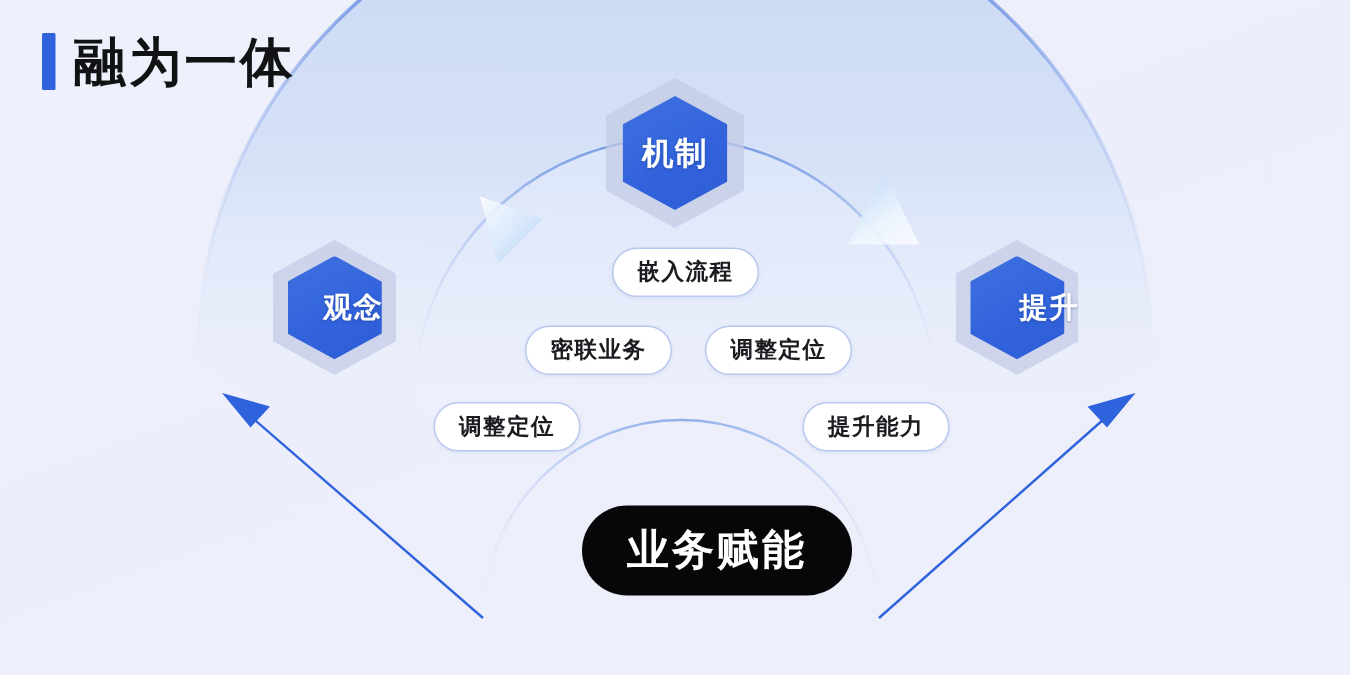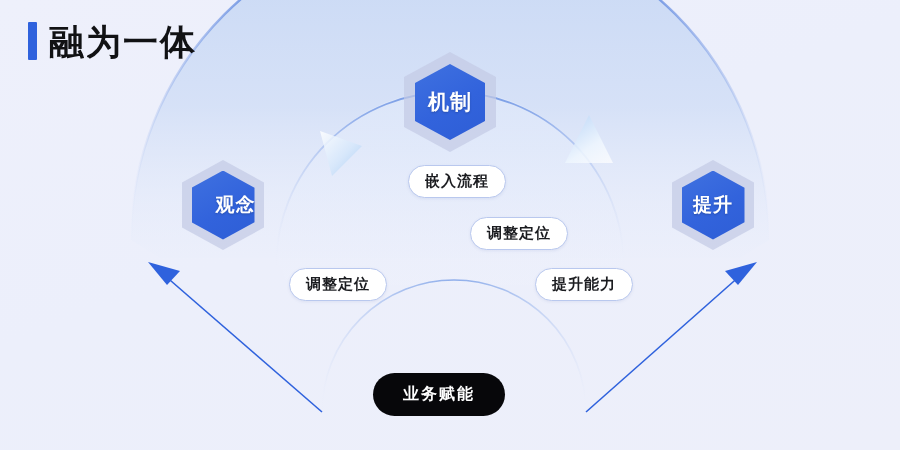--- a/index.html
+++ b/index.html
@@ -91,21 +91,21 @@
   .hex.big .hex-inner { width: 70px; height: 76px; left: 11px; top: 12px; }
   .hex.big .hex-label { font-size: 21px; }
 
   .hex.small { width: 82px; height: 90px; }
   .hex.small .hex-outer { width: 82px; height: 90px; }
   .hex.small .hex-inner { width: 63px; height: 69px; left: 9.5px; top: 10.5px; }
   .hex.small .hex-label { font-size: 19px; }
 
   #hex-mechanism { left: 404px; top: 52px; }
   #hex-concept   { left: 182px; top: 160px; padding-left: 25px; }
-  #hex-improve   { left: 672px; top: 160px; }
+  #hex-improve   { left: 637px; top: 160px; padding-left: 43px; }
 
   
   .pill {
     position: absolute;
     z-index: 32;
     background: #ffffff;
     border: 1.5px solid #b9c8ee;
     border-radius: 999px;
     color: #1b1c20;
     font-size: 15px;
@@ -117,31 +117,30 @@
   }
   #pill-embed    { left: 408px; top: 165px; }
   #pill-link     { left: 350px; top: 217px; }
   #pill-fuse     { left: 470px; top: 217px; }
   #pill-reposition { left: 289px; top: 268px; }
   #pill-capability { left: 535px; top: 268px; }
 
   .pill-dark {
     position: absolute;
     z-index: 34;
-    left: 373px;
+    left: 388px;
     top: 337px;
     background: #07070a;
     color: #ffffff;
     border-radius: 999px;
-    font-size: 16px;
+    font-size: 28px;
     font-weight: bold;
     letter-spacing: 2px;
     padding: 11px 30px;
     white-space: nowrap;
-    margin-top: 36px;
   }
 </style>
 </head>
 <body>
 
 <div id="stage">
 
   <svg id="fan-svg" viewBox="0 0 900 450">
     <defs>
       <linearGradient id="domeGrad" x1="0" y1="0" x2="0" y2="1">
@@ -229,19 +228,20 @@
     <div class="hex-label">观念</div>
   </div>
 
   <div class="hex small" id="hex-improve">
     <div class="hex-outer"></div>
     <div class="hex-inner"></div>
     <div class="hex-label">提升</div>
   </div>
 
   <div class="pill" id="pill-embed">嵌入流程</div>
+  <div class="pill" id="pill-link">密联业务</div>
   <div class="pill" id="pill-fuse">调整定位</div>
   <div class="pill" id="pill-reposition">调整定位</div>
   <div class="pill" id="pill-capability">提升能力</div>
 
   <div class="pill-dark">业务赋能</div>
 
 </div>
 
 </body></html>

